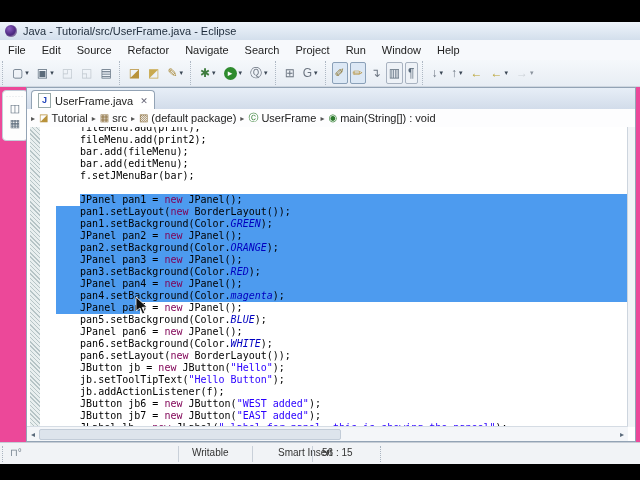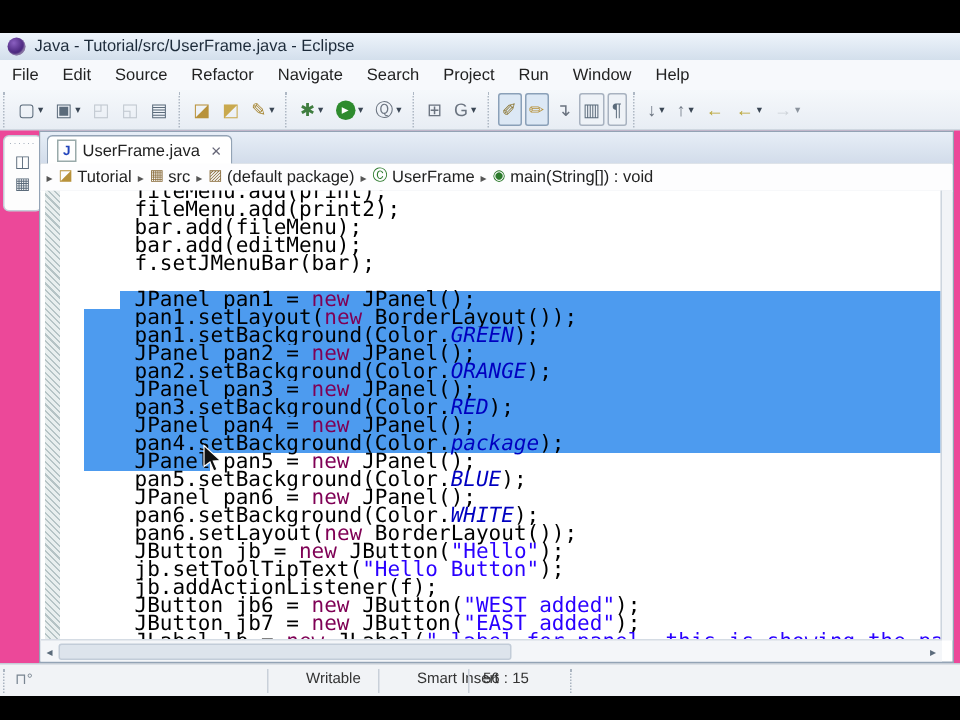--- a/index.html
+++ b/index.html
@@ -63,21 +63,21 @@
     border-bottom:1px solid #dfe4ea;display:flex;align-items:center;font-size:11px;color:#222;}
   .bc-arrow{font-size:8px;color:#555;margin:0 4px;}
   .bc-icon{font-size:10px;margin-right:3px;line-height:10px;}
   .bc-item{display:flex;align-items:center;}
 
   
   .editor{position:absolute;left:0;top:39px;right:7px;bottom:14px;background:#fff;overflow:hidden;}
   .ruler{position:absolute;left:3px;top:0;bottom:0;width:10px;
     background:repeating-linear-gradient(45deg,#b6c4c6 0 1px,#e9efef 1px 3px);}
   .code{position:absolute;left:29px;top:0;right:0;bottom:0;margin-top:-5px;
-    font-family:"DejaVu Sans Mono",monospace;font-size:14px;line-height:12px;color:var(--code-text);}
+    font-family:"DejaVu Sans Mono",monospace;font-size:10px;line-height:12px;color:var(--code-text);}
   .code-line{position:relative;height:12px;white-space:pre;}
   .selbg{position:absolute;top:0;bottom:0;left:0;background:var(--sel);}
   .lntext{position:relative;}
   .tk-k{font-weight:normal;color:var(--kw);}
   .tk-s{color:var(--str);}
   .tk-f{font-style:italic;color:var(--fld);}
 
   .overview{position:absolute;right:0;top:39px;bottom:14px;width:7px;background:#f2f4f7;border-left:1px solid #cdd5de;}
 
   
@@ -275,21 +275,21 @@
             <div class="code-line"><span class="lntext"><span class="tk-p">    f.setJMenuBar(bar);</span></span></div>
             <div class="code-line"><span class="lntext"><span class="tk-p"></span></span></div>
             <div class="code-line"><div class="selbg" style="left: 24px; right: 0px;"></div><span class="lntext"><span class="tk-p">    JPanel pan1 = </span><span class="tk-k">new</span><span class="tk-p"> JPanel();</span></span></div>
             <div class="code-line"><div class="selbg" style="left: 0px; right: 0px;"></div><span class="lntext"><span class="tk-p">    pan1.setLayout(</span><span class="tk-k">new</span><span class="tk-p"> BorderLayout());</span></span></div>
             <div class="code-line"><div class="selbg" style="left: 0px; right: 0px;"></div><span class="lntext"><span class="tk-p">    pan1.setBackground(Color.</span><span class="tk-f">GREEN</span><span class="tk-p">);</span></span></div>
             <div class="code-line"><div class="selbg" style="left: 0px; right: 0px;"></div><span class="lntext"><span class="tk-p">    JPanel pan2 = </span><span class="tk-k">new</span><span class="tk-p"> JPanel();</span></span></div>
             <div class="code-line"><div class="selbg" style="left: 0px; right: 0px;"></div><span class="lntext"><span class="tk-p">    pan2.setBackground(Color.</span><span class="tk-f">ORANGE</span><span class="tk-p">);</span></span></div>
             <div class="code-line"><div class="selbg" style="left: 0px; right: 0px;"></div><span class="lntext"><span class="tk-p">    JPanel pan3 = </span><span class="tk-k">new</span><span class="tk-p"> JPanel();</span></span></div>
             <div class="code-line"><div class="selbg" style="left: 0px; right: 0px;"></div><span class="lntext"><span class="tk-p">    pan3.setBackground(Color.</span><span class="tk-f">RED</span><span class="tk-p">);</span></span></div>
             <div class="code-line"><div class="selbg" style="left: 0px; right: 0px;"></div><span class="lntext"><span class="tk-p">    JPanel pan4 = </span><span class="tk-k">new</span><span class="tk-p"> JPanel();</span></span></div>
-            <div class="code-line"><div class="selbg" style="left: 0px; right: 0px;"></div><span class="lntext"><span class="tk-p">    pan4.setBackground(Color.</span><span class="tk-f">package</span><span class="tk-p">);</span></span></div>
+            <div class="code-line"><div class="selbg" style="left: 0px; right: 0px;"></div><span class="lntext"><span class="tk-p">    pan4.setBackground(Color.</span><span class="tk-f">magenta</span><span class="tk-p">);</span></span></div>
             <div class="code-line"><div class="selbg" style="left: 0px; width: 84.28px;"></div><span class="lntext"><span class="tk-p">    JPanel pan5 = </span><span class="tk-k">new</span><span class="tk-p"> JPanel();</span></span></div>
             <div class="code-line"><span class="lntext"><span class="tk-p">    pan5.setBackground(Color.</span><span class="tk-f">BLUE</span><span class="tk-p">);</span></span></div>
             <div class="code-line"><span class="lntext"><span class="tk-p">    JPanel pan6 = </span><span class="tk-k">new</span><span class="tk-p"> JPanel();</span></span></div>
             <div class="code-line"><span class="lntext"><span class="tk-p">    pan6.setBackground(Color.</span><span class="tk-f">WHITE</span><span class="tk-p">);</span></span></div>
             <div class="code-line"><span class="lntext"><span class="tk-p">    pan6.setLayout(</span><span class="tk-k">new</span><span class="tk-p"> BorderLayout());</span></span></div>
             <div class="code-line"><span class="lntext"><span class="tk-p">    JButton jb = </span><span class="tk-k">new</span><span class="tk-p"> JButton(</span><span class="tk-s">"Hello"</span><span class="tk-p">);</span></span></div>
             <div class="code-line"><span class="lntext"><span class="tk-p">    jb.setToolTipText(</span><span class="tk-s">"Hello Button"</span><span class="tk-p">);</span></span></div>
             <div class="code-line"><span class="lntext"><span class="tk-p">    jb.addActionListener(f);</span></span></div>
             <div class="code-line"><span class="lntext"><span class="tk-p">    JButton jb6 = </span><span class="tk-k">new</span><span class="tk-p"> JButton(</span><span class="tk-s">"WEST added"</span><span class="tk-p">);</span></span></div>
             <div class="code-line"><span class="lntext"><span class="tk-p">    JButton jb7 = </span><span class="tk-k">new</span><span class="tk-p"> JButton(</span><span class="tk-s">"EAST added"</span><span class="tk-p">);</span></span></div>
@@ -304,21 +304,21 @@
         <span class="hs-thumb"></span>
         <span class="hs-spacer"></span>
         <span class="hs-arrow">▸</span>
       </div>
     </div>
 
     <div class="statusbar">
       <span class="sb-handle"></span>
       <span class="sb-icon">⊓°</span>
       <span class="sb-sep" style="left:178px"></span>
-      <span class="sb-text" style="left:204px">Writable</span>
+      <span class="sb-text" style="left:192px">Writable</span>
       <span class="sb-sep" style="left:252px"></span>
       <span class="sb-text" style="left:278px">Smart Insert</span>
       <span class="sb-sep" style="left:312px"></span>
       <span class="sb-text" style="left:322px">56 : 15</span>
       <span class="sb-dotsep" style="left:380px"></span>
     </div>
   </div>
 
   <svg class="cursor-svg" width="14" height="20">
     <path d="M2,1 L2,15 L6,12 L8.5,18 L10.7,17 L8.2,11.4 L13,11 Z" fill="#111" stroke="#fff" stroke-width="0.8"></path>

